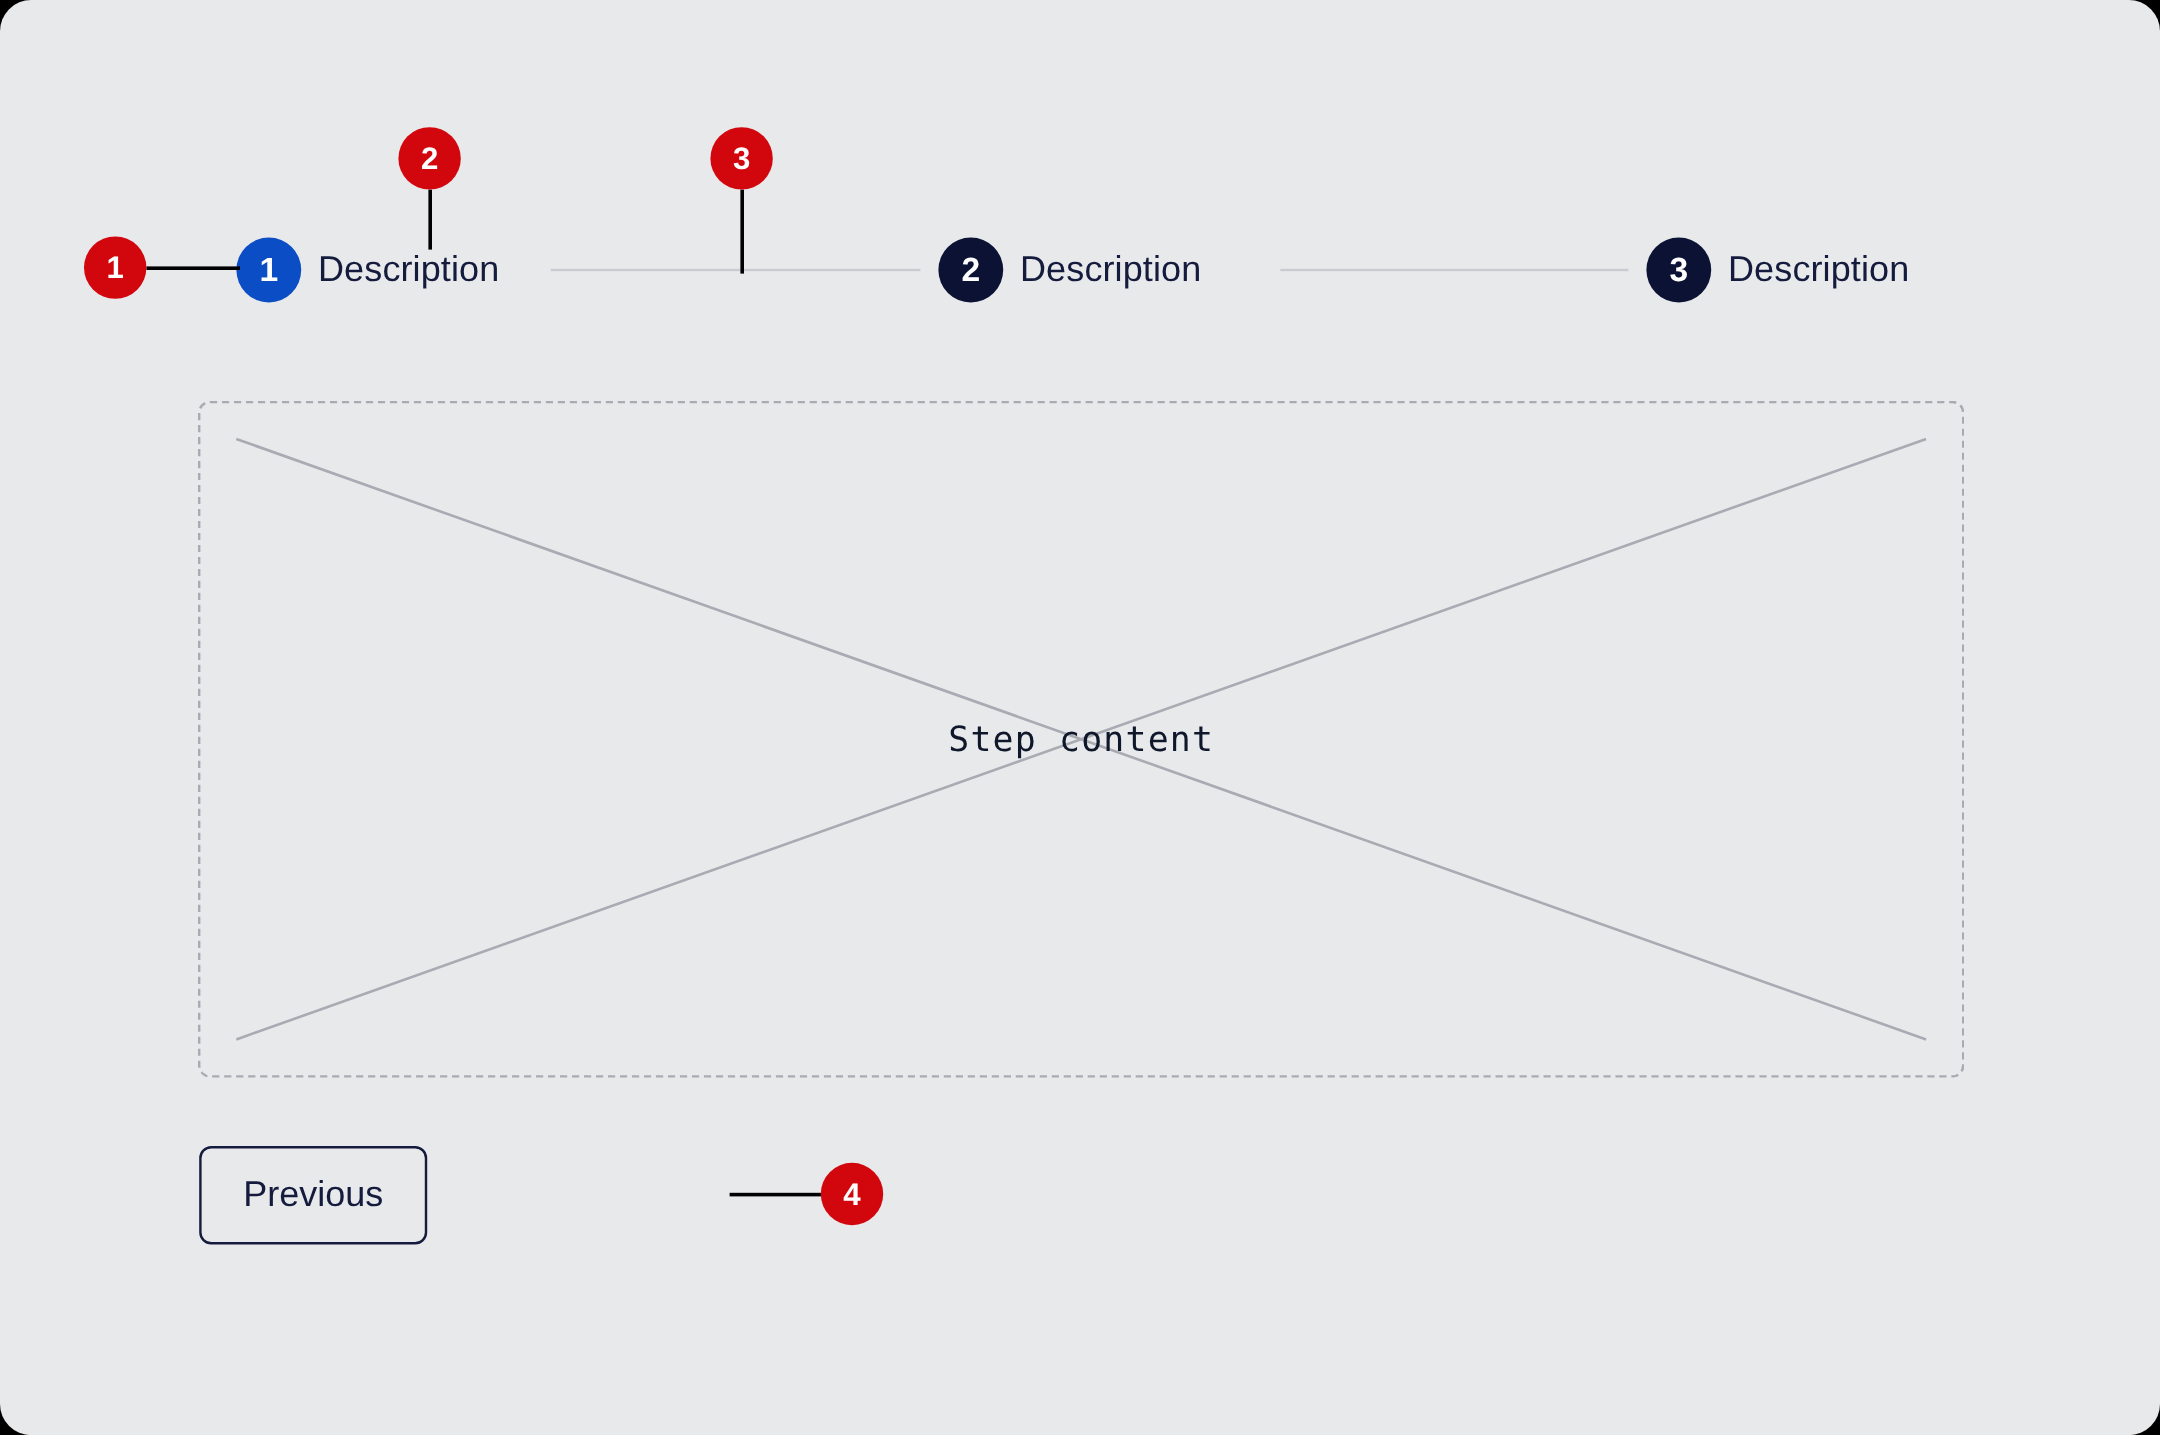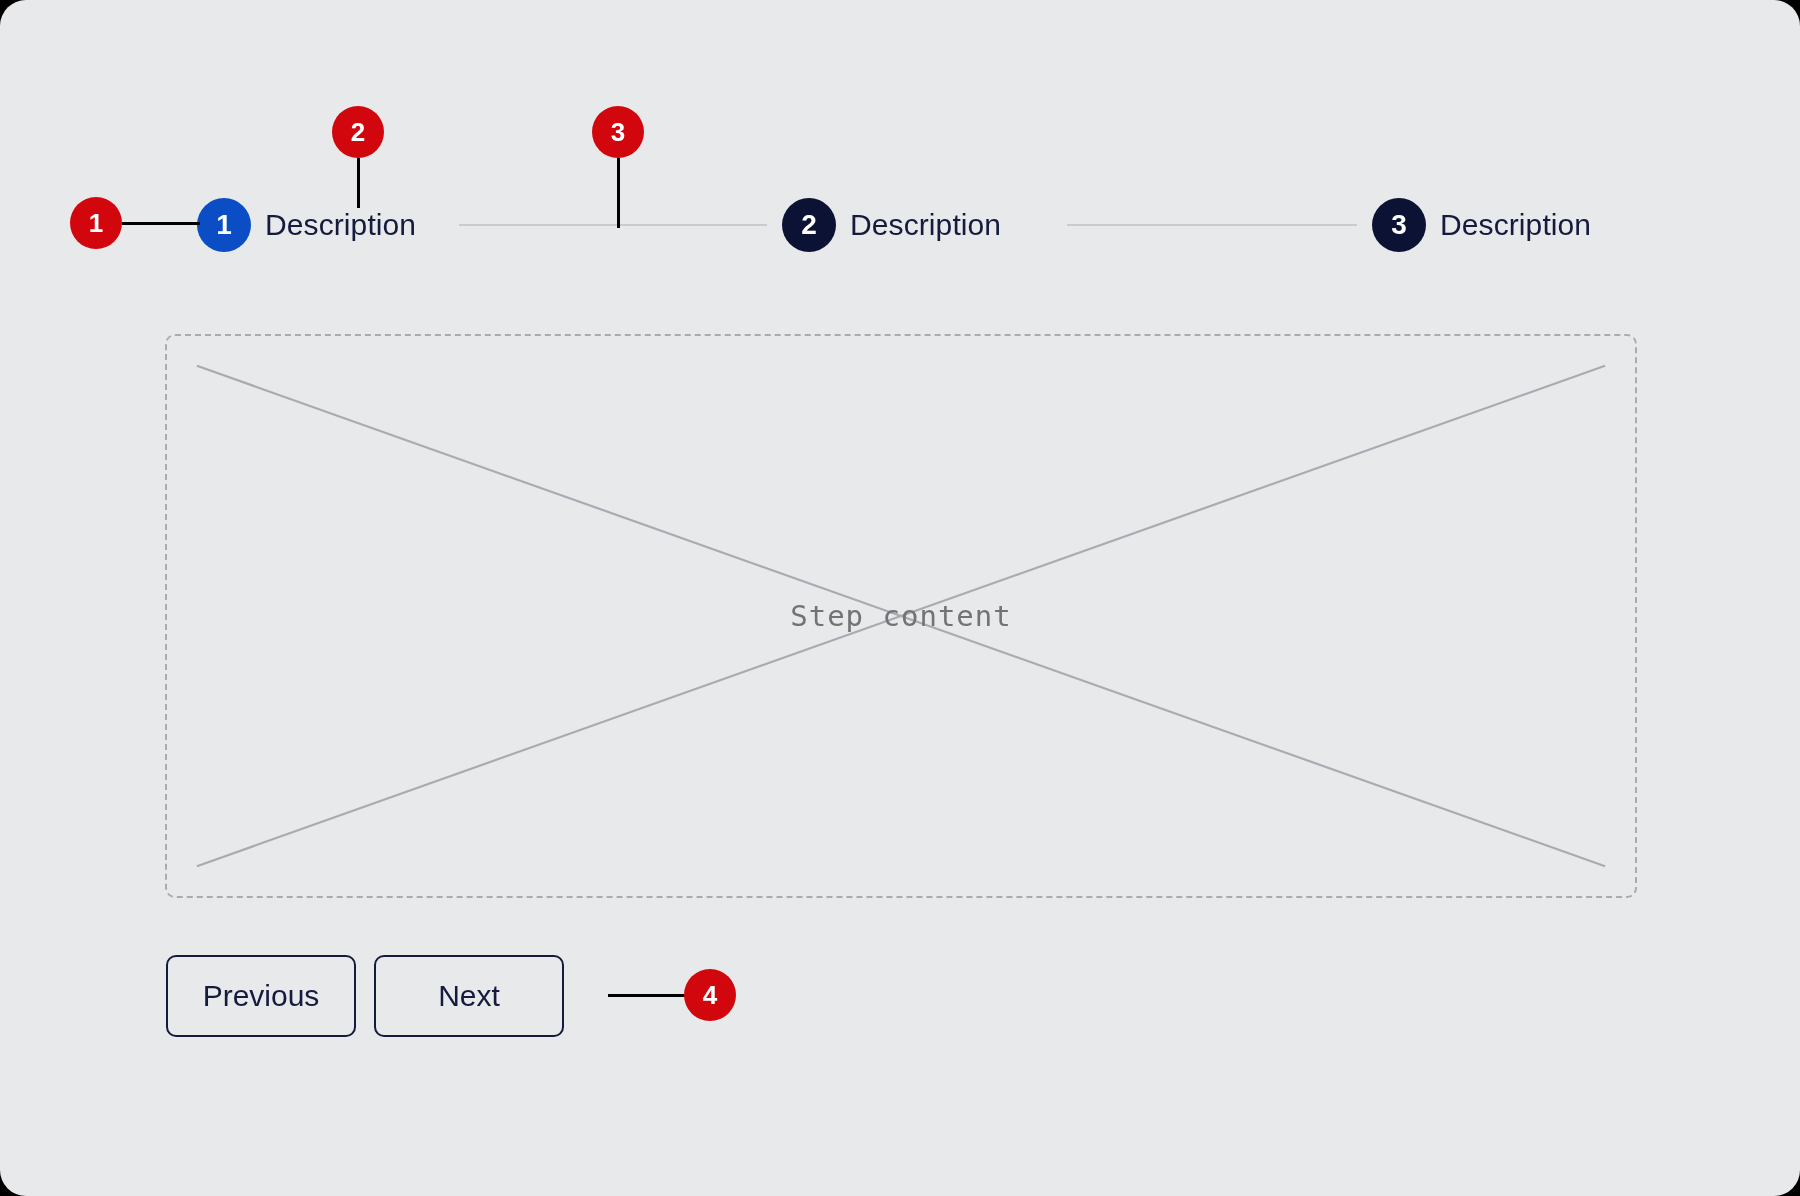--- a/index.html
+++ b/index.html
@@ -96,21 +96,21 @@
     position: absolute;
     left: 0;
     top: 0;
     width: 100%;
     height: 100%;
     display: flex;
     align-items: center;
     justify-content: center;
     font-family: "DejaVu Sans Mono", "Liberation Mono", monospace;
     font-size: 29px;
-    color: #737373;
+    color: #0f172a;
     letter-spacing: 1px;
   }
 
   
   .btn-row {
     position: absolute;
     left: 166px;
     top: 955px;
     display: flex;
     gap: 18px;
@@ -188,21 +188,20 @@
   <div class="placeholder">
     <svg viewBox="0 0 1472 564" preserveAspectRatio="none">
       <line x1="30" y1="30" x2="1442" y2="534" stroke="#A9ABB3" stroke-width="2.2"></line>
       <line x1="1442" y1="30" x2="30" y2="534" stroke="#A9ABB3" stroke-width="2.2"></line>
     </svg>
     <div class="placeholder-text">Step content</div>
   </div>
 
   <div class="btn-row">
     <button class="btn btn-prev">Previous</button>
-    <button class="btn btn-next">Next</button>
   </div>
 
   <div class="leader h" style="left:122px; top:222px; width:78px;"></div>
   <div class="callout" style="left:70px; top:197px;">1</div>
 
   <div class="leader v" style="left:357px; top:158px; height:50px;"></div>
   <div class="callout" style="left:332px; top:106px;">2</div>
 
   <div class="leader v" style="left:617px; top:158px; height:70px;"></div>
   <div class="callout" style="left:592px; top:106px;">3</div>

